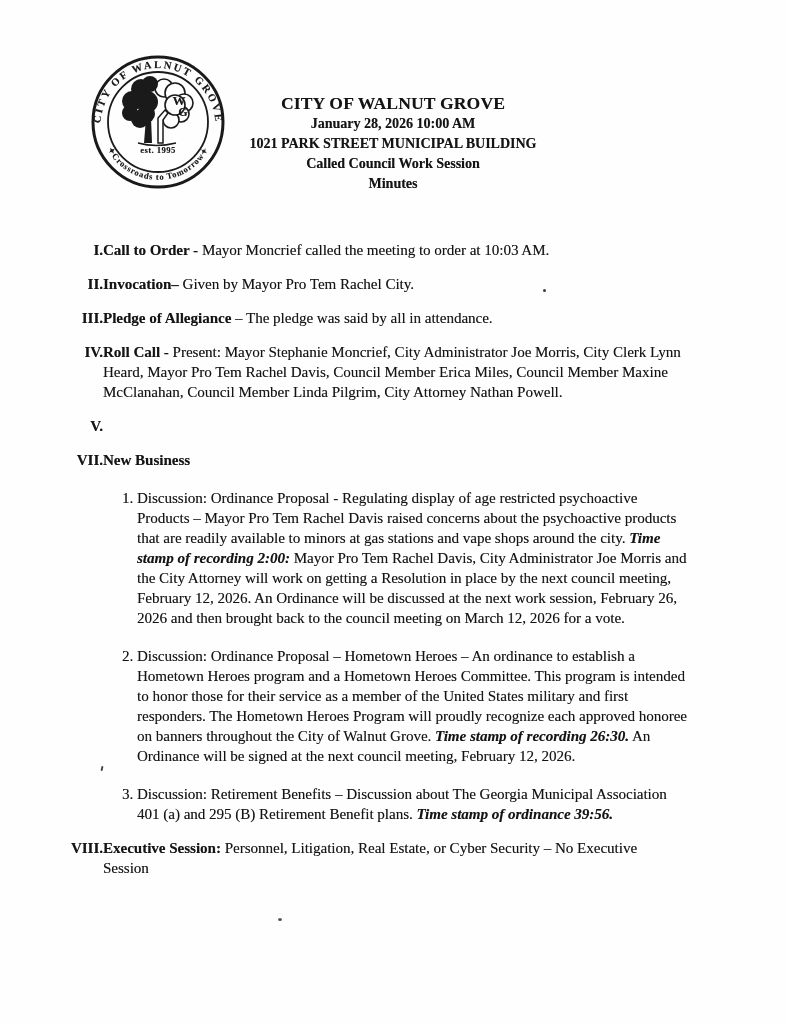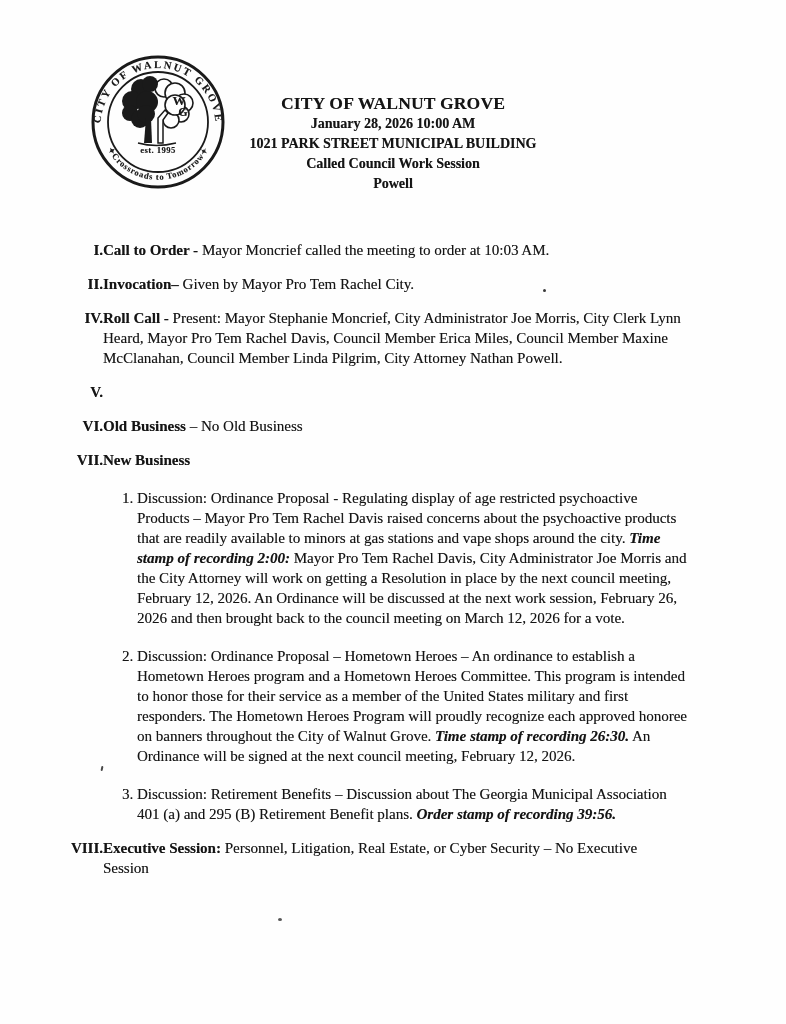--- a/index.html
+++ b/index.html
@@ -113,62 +113,62 @@
       <text x="91" y="53" font-family="Liberation Serif, DejaVu Serif, serif" font-size="13" font-weight="bold" fill="#1a1a1a" text-anchor="middle">W</text>
       <text x="95" y="64" font-family="Liberation Serif, DejaVu Serif, serif" font-size="12" font-weight="bold" fill="#1a1a1a" text-anchor="middle">G</text>
       <text x="70" y="101" font-family="Liberation Serif, DejaVu Serif, serif" font-size="8.5" font-weight="bold" fill="#1a1a1a" text-anchor="middle" letter-spacing="0.5">est. 1995</text>
     </svg>
 
     <div class="header-text">
       <div class="header-title">CITY OF WALNUT GROVE</div>
       <div class="header-line">January 28, 2026 10:00 AM</div>
       <div class="header-line">1021 PARK STREET MUNICIPAL BUILDING</div>
       <div class="header-line">Called Council Work Session</div>
-      <div class="header-line">Powell</div>
+      <div class="header-line">Minutes</div>
     </div>
   </div>
 
   <div class="agenda">
 
     <div class="agenda-item">
       <div class="numeral">I.</div>
       <div class="content"><span class="lbl">Call to Order -</span><span> Mayor Moncrief called the meeting to order at 10:03 AM.</span></div>
     </div>
 
     <div class="agenda-item">
       <div class="numeral">II.</div>
       <div class="content"><span class="lbl">Invocation–</span><span> Given by Mayor Pro Tem Rachel City.</span></div>
     </div>
 
+    <div class="agenda-item">
+      <div class="numeral">III.</div>
+      <div class="content"><span class="lbl">Pledge of Allegiance</span><span> – The pledge was said by all in attendance.</span></div>
+    </div>
 
     <div class="agenda-item">
       <div class="numeral">IV.</div>
       <div class="content"><span class="lbl">Roll Call -</span><span> Present: Mayor Stephanie Moncrief, City Administrator Joe Morris, City Clerk Lynn Heard, Mayor Pro Tem Rachel Davis, Council Member Erica Miles, Council Member Maxine McClanahan, Council Member Linda Pilgrim, City Attorney Nathan Powell.</span></div>
     </div>
 
     <div class="agenda-item">
       <div class="numeral">V.</div>
     </div>
 
-    <div class="agenda-item">
-      <div class="numeral">VI.</div>
-      <div class="content"><span class="lbl">Old Business</span><span> – No Old Business</span></div>
-    </div>
 
     <div class="agenda-item">
       <div class="numeral">VII.</div>
       <div class="content"><span class="lbl">New Business</span><span></span></div>
     </div>
 
     <div class="nb-list">
       <div class="nb-item"><span>1.</span> <span>Discussion: Ordinance Proposal - Regulating display of age restricted psychoactive Products – Mayor Pro Tem Rachel Davis raised concerns about the psychoactive products that are readily available to minors at gas stations and vape shops around the city. </span><span class="ts">Time stamp of recording 2:00:</span><span> Mayor Pro Tem Rachel Davis, City Administrator Joe Morris and the City Attorney will work on getting a Resolution in place by the next council meeting, February 12, 2026. An Ordinance will be discussed at the next work session, February 26, 2026 and then brought back to the council meeting on March 12, 2026 for a vote.</span></div>
 
       <div class="nb-item"><span>2.</span> <span>Discussion: Ordinance Proposal – Hometown Heroes – An ordinance to establish a Hometown Heroes program and a Hometown Heroes Committee. This program is intended to honor those for their service as a member of the United States military and first responders. The Hometown Heroes Program will proudly recognize each approved honoree on banners throughout the City of Walnut Grove. </span><span class="ts">Time stamp of recording 26:30.</span><span> An Ordinance will be signed at the next council meeting, February 12, 2026.</span></div>
 
-      <div class="nb-item"><span>3.</span> <span>Discussion: Retirement Benefits – Discussion about The Georgia Municipal Association 401 (a) and 295 (B) Retirement Benefit plans. </span><span class="ts">Order stamp of recording 39:56.</span><span></span></div>
+      <div class="nb-item"><span>3.</span> <span>Discussion: Retirement Benefits – Discussion about The Georgia Municipal Association 401 (a) and 295 (B) Retirement Benefit plans. </span><span class="ts">Time stamp of ordinance 39:56.</span><span></span></div>
     </div>
 
     <div class="agenda-item">
       <div class="numeral">VIII.</div>
       <div class="content"><span class="lbl">Executive Session:</span><span> Personnel, Litigation, Real Estate, or Cyber Security – No Executive Session</span></div>
     </div>
 
   </div>
 
   <div class="speck speck-1"></div>

